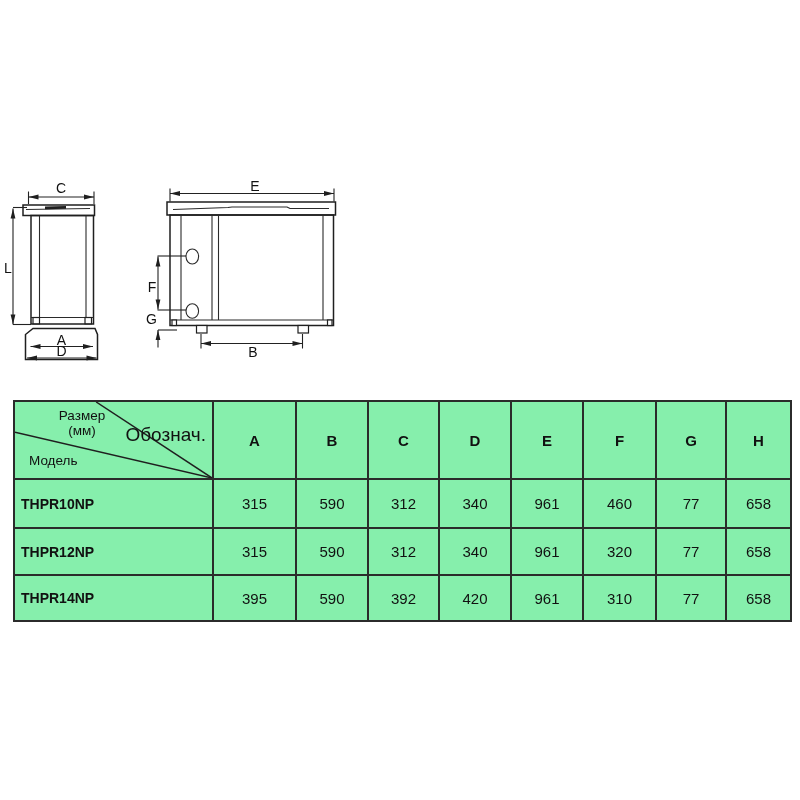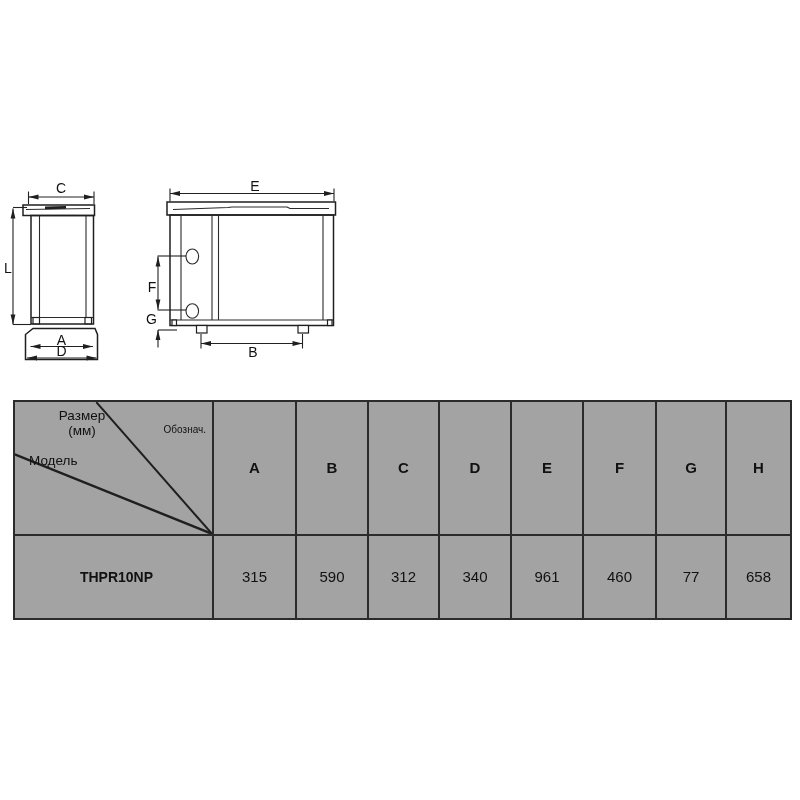--- a/index.html
+++ b/index.html
@@ -15,32 +15,32 @@
   .dim{fill:none;stroke:#222;stroke-width:1.1;}
   .dim-label{font-family:"Liberation Sans","DejaVu Sans",sans-serif;font-size:14px;fill:#111;}
   .tab{fill:#ffffff;stroke:#1f1f1f;stroke-width:1.2;}
   
   #dims-table{
     position:absolute;left:13px;top:400px;width:777px;height:220px;
     border-collapse:collapse;table-layout:fixed;background:#fff;
   }
   #dims-table td,#dims-table th{
     border:2px solid #2b2b2b;padding:0;text-align:center;vertical-align:middle;
-    font-size:15px;font-weight:normal;color:#111;background:#a3a3a3;
+    font-size:15px;font-weight:normal;color:#111;background:#86efac;
   }
   #dims-table th.col-letter{font-weight:bold;font-size:15px;}
-  #dims-table td.model-cell{text-align:center;padding-left:6px;font-weight:bold;font-size:14px;}
+  #dims-table td.model-cell{text-align:left;padding-left:6px;font-weight:bold;font-size:14px;}
   
   .corner-cell{position:relative;}
   .corner-cell svg{position:absolute;left:0;top:0;width:100%;height:100%;display:block;}
   .corner-size{
     position:absolute;left:24px;top:6px;width:86px;text-align:center;
     font-size:13.5px;line-height:15px;
   }
-  .corner-designation{position:absolute;right:6px;top:22px;font-size:10px;}
+  .corner-designation{position:absolute;right:6px;top:22px;font-size:19px;}
   .corner-model{position:absolute;left:14px;top:51px;font-size:13.5px;text-align:right;}
 </style>
 </head>
 <body>
 
 <div id="canvas">
 
   <svg id="drawing-svg" width="800" height="400" viewBox="0 0 800 400">
     <defs>
       <marker id="arr" orient="auto-start-reverse" markerUnits="userSpaceOnUse" markerWidth="12" markerHeight="8" refX="10.5" refY="4">
@@ -191,17 +191,39 @@
         <td>315</td>
         <td>590</td>
         <td>312</td>
         <td>340</td>
         <td>961</td>
         <td>460</td>
         <td>77</td>
         <td>658</td>
       </tr>
 
-
+      <tr style="height:47px">
+        <td class="model-cell">THPR12NP</td>
+        <td>315</td>
+        <td>590</td>
+        <td>312</td>
+        <td>340</td>
+        <td>961</td>
+        <td>320</td>
+        <td>77</td>
+        <td>658</td>
+      </tr>
+
+      <tr style="height:46px">
+        <td class="model-cell">THPR14NP</td>
+        <td>395</td>
+        <td>590</td>
+        <td>392</td>
+        <td>420</td>
+        <td>961</td>
+        <td>310</td>
+        <td>77</td>
+        <td>658</td>
+      </tr>
     </tbody>
   </table>
 
 </div>
 
 </body></html>

